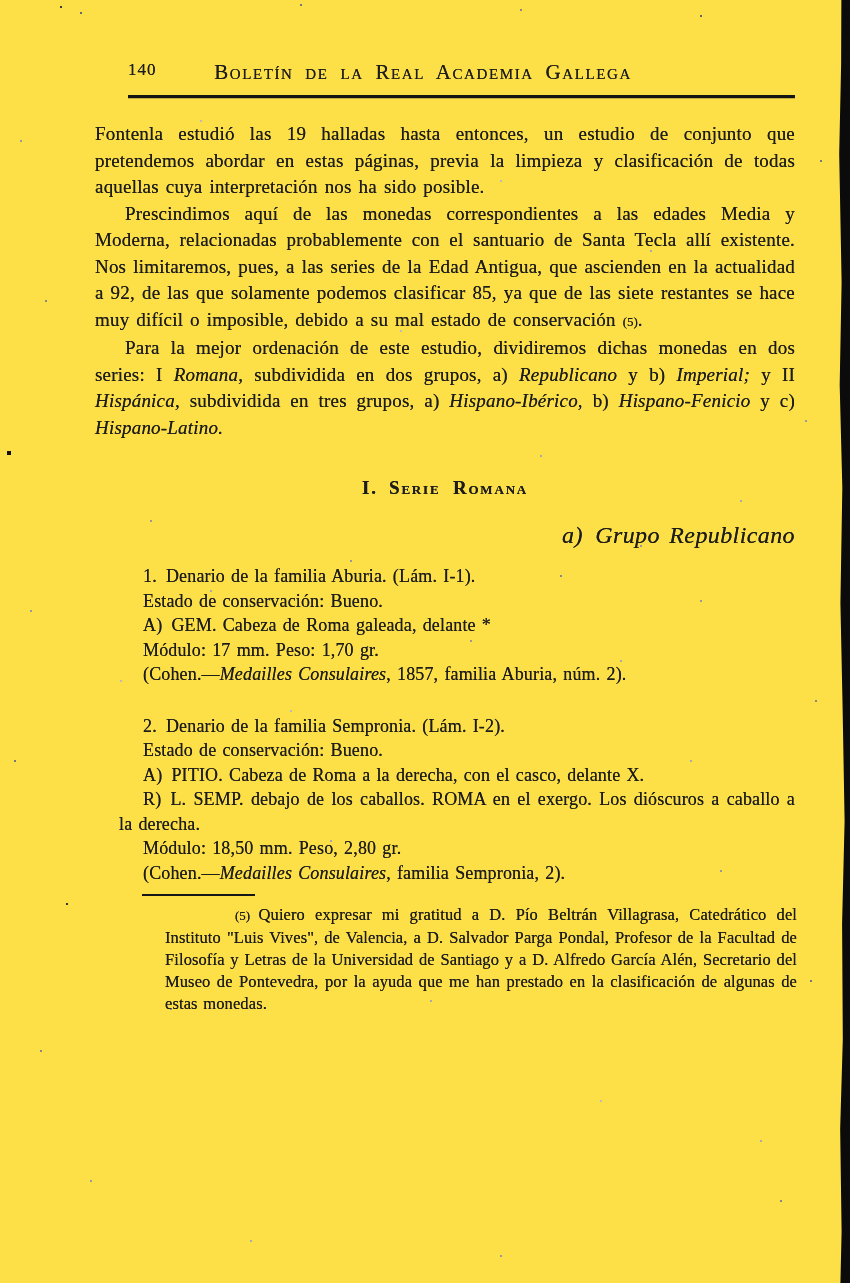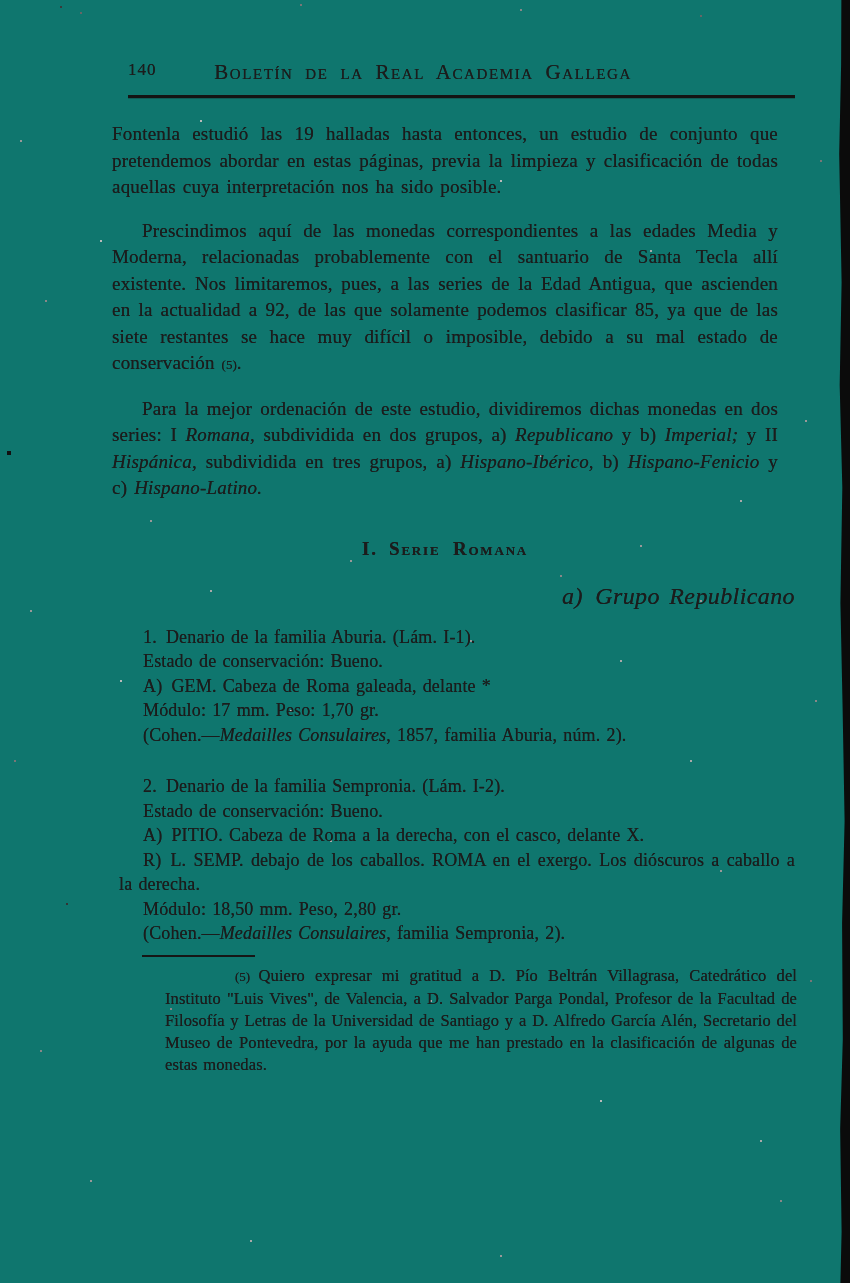--- a/index.html
+++ b/index.html
@@ -1,36 +1,36 @@
 <!DOCTYPE html>
 <html><head>
 <meta charset="utf-8">
 <style>
   html,body{margin:0;padding:0;background:#777;}
   .page{
     position:relative;width:850px;height:1283px;margin:0 auto;
-    background:#0f766e;overflow:hidden;
+    background:#fde047;overflow:hidden;
     font-family:"Liberation Serif","DejaVu Serif",serif;
     color:#1c1c1c;
     text-shadow:0 0 .5px rgba(25,25,25,.85);
   }
   .content{position:absolute;left:95px;top:58px;width:700px;}
   
   .hdr{position:relative;height:26px;font-size:17px;}
   .pagenum{position:absolute;left:33px;top:2px;letter-spacing:1px;}
   .jtitle{
     position:absolute;left:0;right:0;top:2px;text-align:center;
     transform:translateX(-22px);
     font-variant:small-caps;letter-spacing:1.6px;word-spacing:5px;font-size:21px;
   }
   .hrule{height:3px;background:#141414;margin-top:11px;width:667px;margin-left:33px;
          box-shadow:0 1px 0 rgba(20,20,20,.25);}
   
   .para{
-    margin:17px;text-align:justify;
+    margin:0;text-align:justify;
     font-size:19px;line-height:26.5px;letter-spacing:.2px;word-spacing:2px;
   }
   .p1{margin-top:23px;}
   .ind{text-indent:30px;}
   .fnmark{font-size:13px;letter-spacing:0;}
   
   .sechead{
     margin:36px 0 0 0;text-align:center;font-weight:700;
     font-variant:small-caps;font-size:19px;letter-spacing:1.8px;word-spacing:6px;
   }

